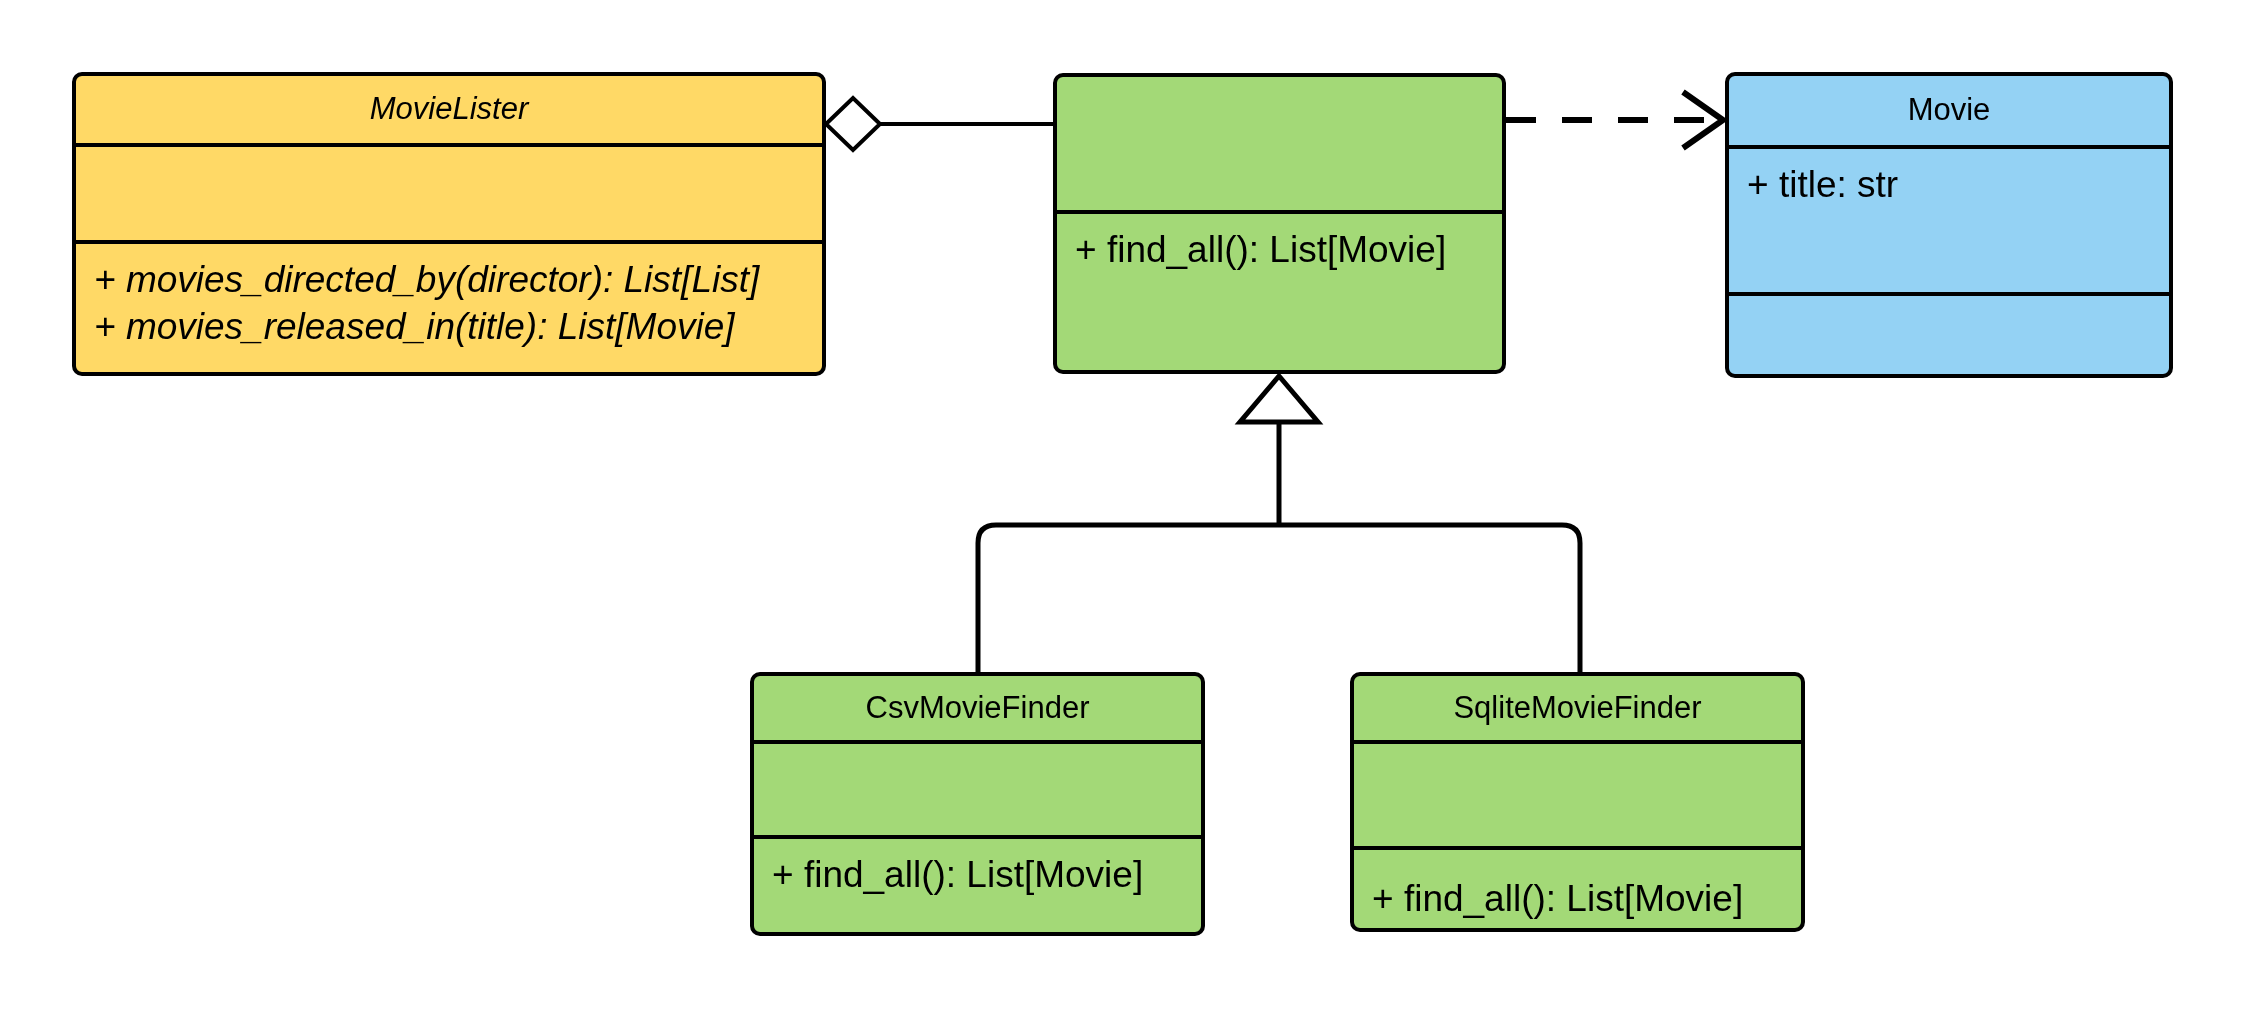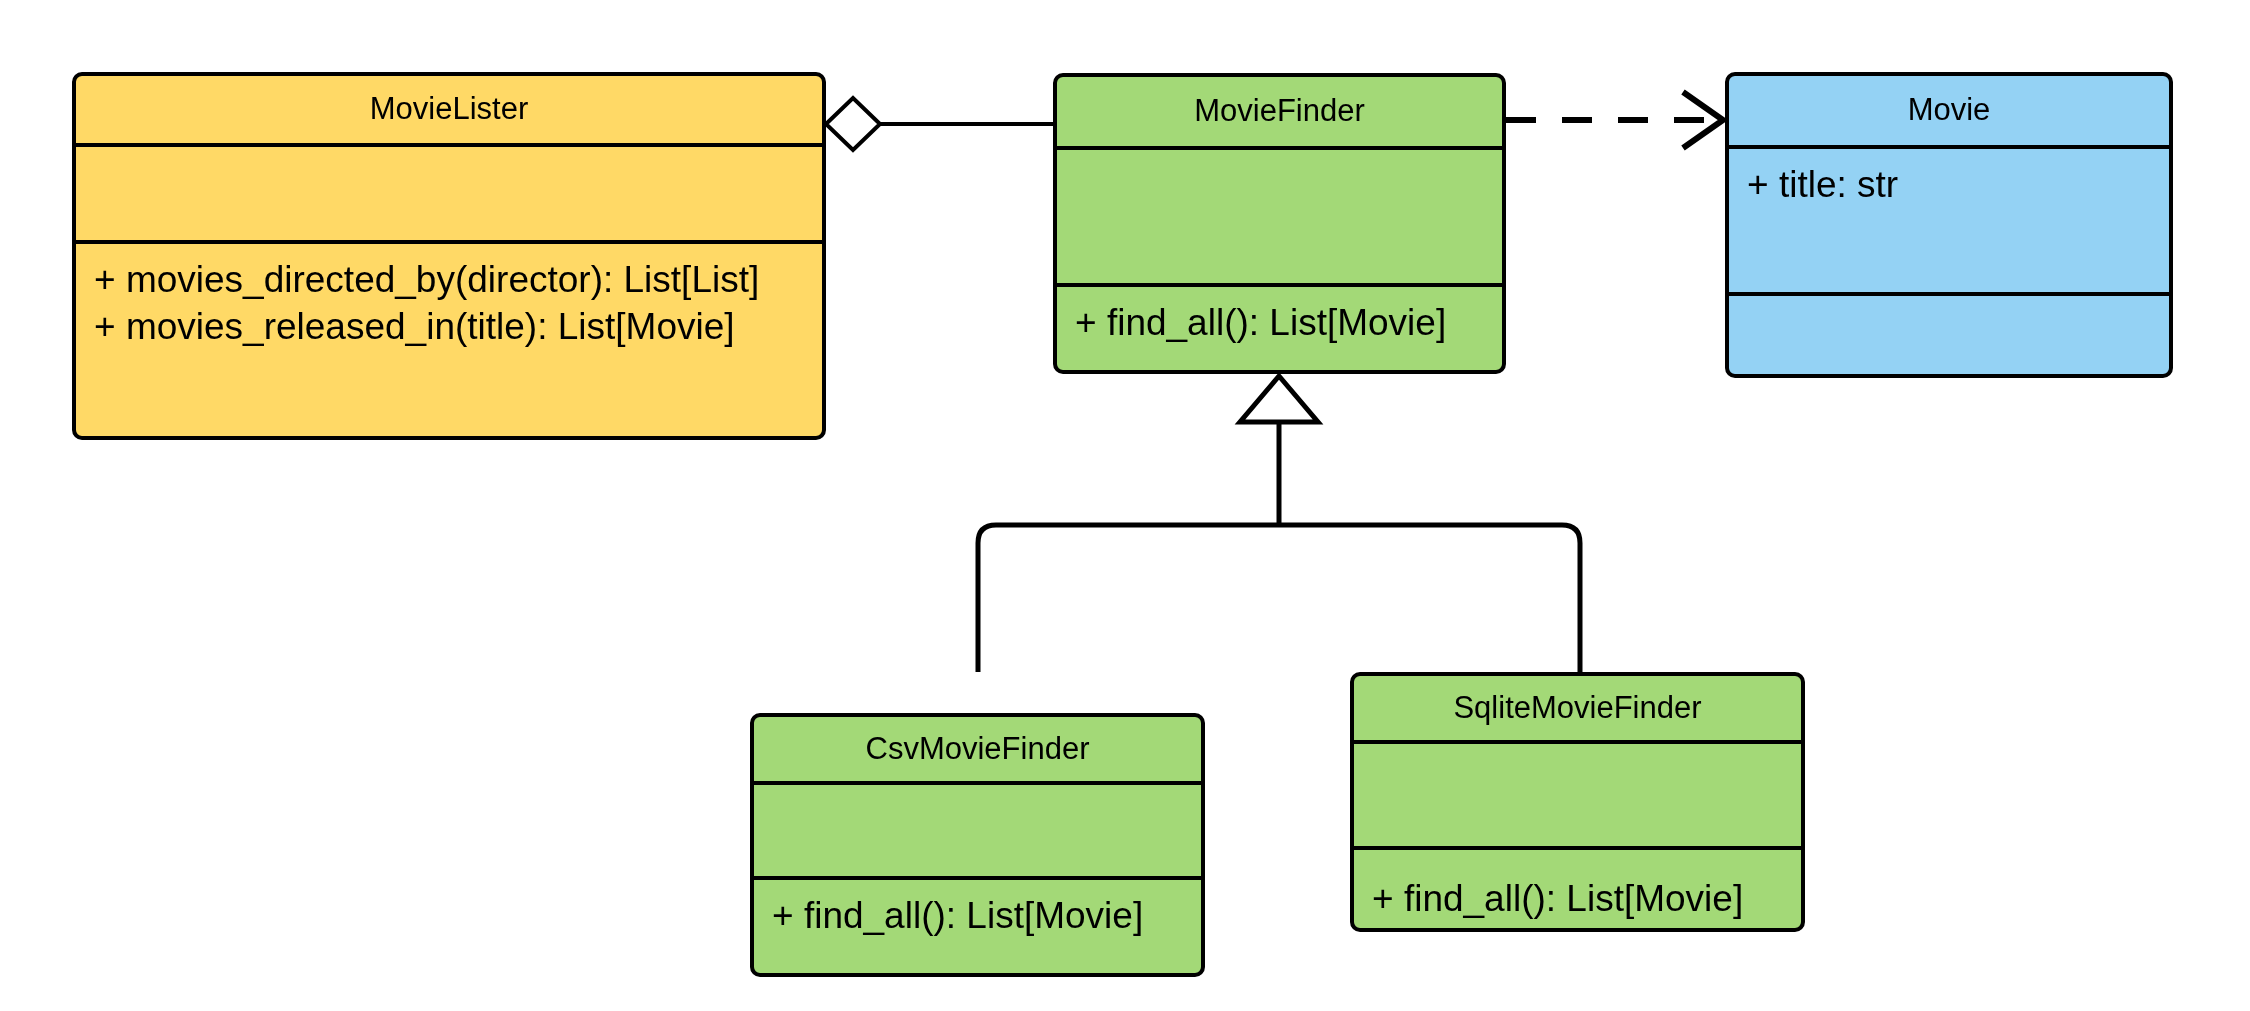--- a/index.html
+++ b/index.html
@@ -60,22 +60,23 @@
     white-space: nowrap;
   }
   .member {
     font-size: 37px;
     color: #000000;
     line-height: 1.28;
     white-space: nowrap;
   }
   
   #class-movielister {
-    left: 72px; top: 72px; width: 754px; height: 368px;
+    left: 72px; top: 72px; width: 754px; height: 304px;
     background: #FFD966;
+    font-style: italic;
   }
   #class-movielister .name-compartment { height: 71px; }
   #class-movielister .attrs-compartment { height: 97px; }
   #class-moviefinder {
     left: 1053px; top: 73px; width: 453px; height: 301px;
     background: #A3D977;
   }
   #class-moviefinder .name-compartment { height: 73px; }
   #class-moviefinder .attrs-compartment { height: 137px; }
   #class-movie {
@@ -129,40 +130,37 @@
       <span class="class-title">MovieLister</span>
     </div>
     <div class="compartment attrs-compartment"></div>
     <div class="compartment ops-compartment">
       <div class="member">+ movies_directed_by(director): List[List]</div>
       <div class="member">+ movies_released_in(title): List[Movie]</div>
     </div>
   </div>
 
   <div class="uml-class" id="class-moviefinder" style="background: rgb(163, 217, 119);">
-    <div class="compartment name-compartment">
-      <span class="class-title">MovieFinder</span>
-    </div>
     <div class="compartment attrs-compartment"></div>
     <div class="compartment ops-compartment">
       <div class="member">+ find_all(): List[Movie]</div>
     </div>
   </div>
 
   <div class="uml-class" id="class-movie" style="background: rgb(148, 210, 244);">
     <div class="compartment name-compartment">
       <span class="class-title">Movie</span>
     </div>
     <div class="compartment attrs-compartment">
       <div class="member">+ title: str</div>
     </div>
     <div class="compartment ops-compartment"></div>
   </div>
 
-  <div class="uml-class" id="class-csvmoviefinder" style="background: rgb(163, 217, 119); margin-top: 41px;">
+  <div class="uml-class" id="class-csvmoviefinder" style="background: rgb(163, 217, 119);">
     <div class="compartment name-compartment">
       <span class="class-title">CsvMovieFinder</span>
     </div>
     <div class="compartment attrs-compartment"></div>
     <div class="compartment ops-compartment">
       <div class="member">+ find_all(): List[Movie]</div>
     </div>
   </div>
 
   <div class="uml-class" id="class-sqlitemoviefinder" style="background: rgb(163, 217, 119); gap: 13px;">

